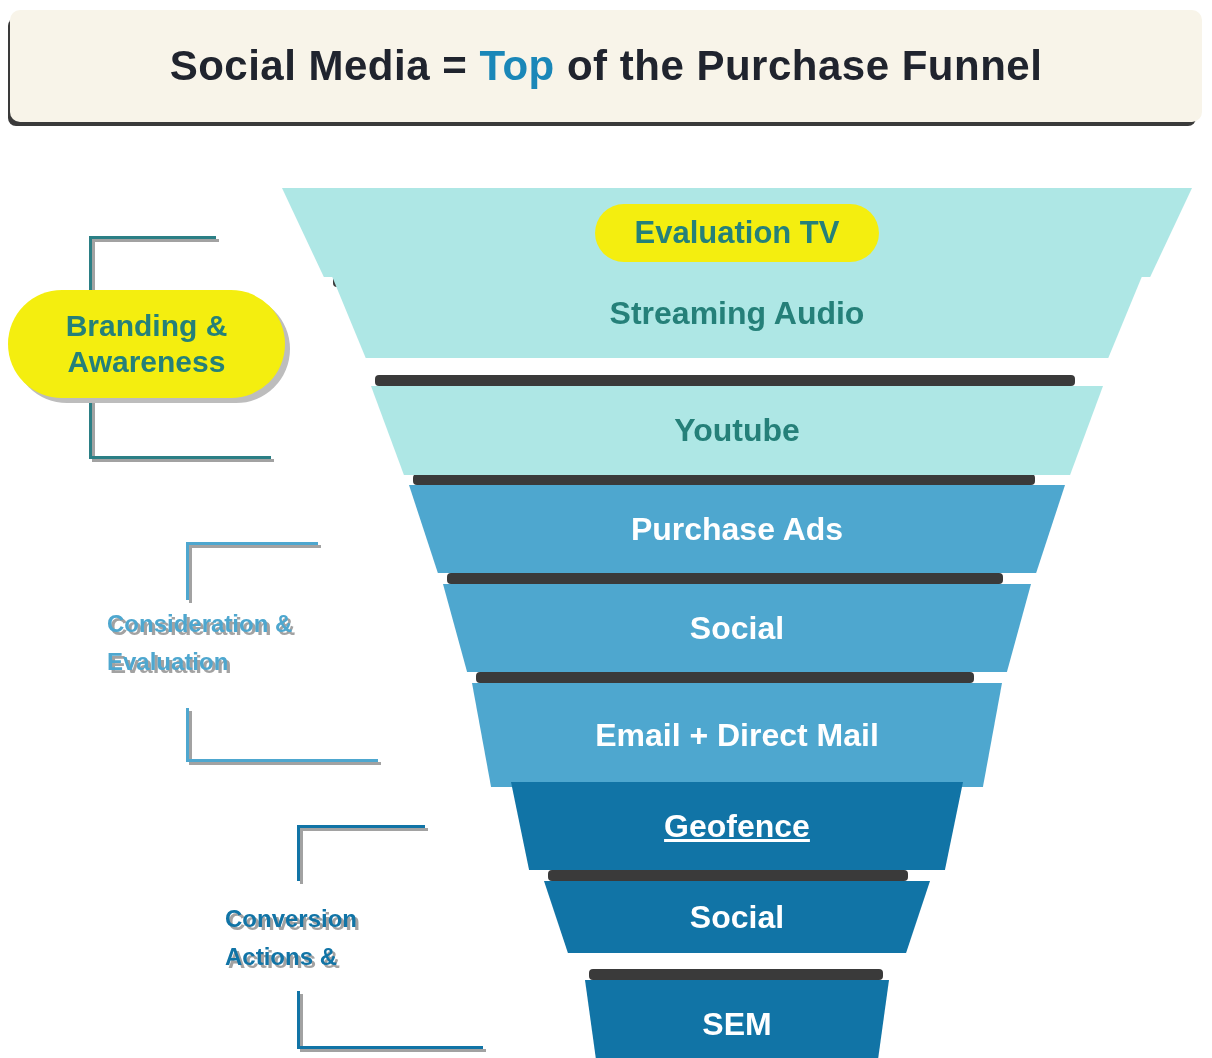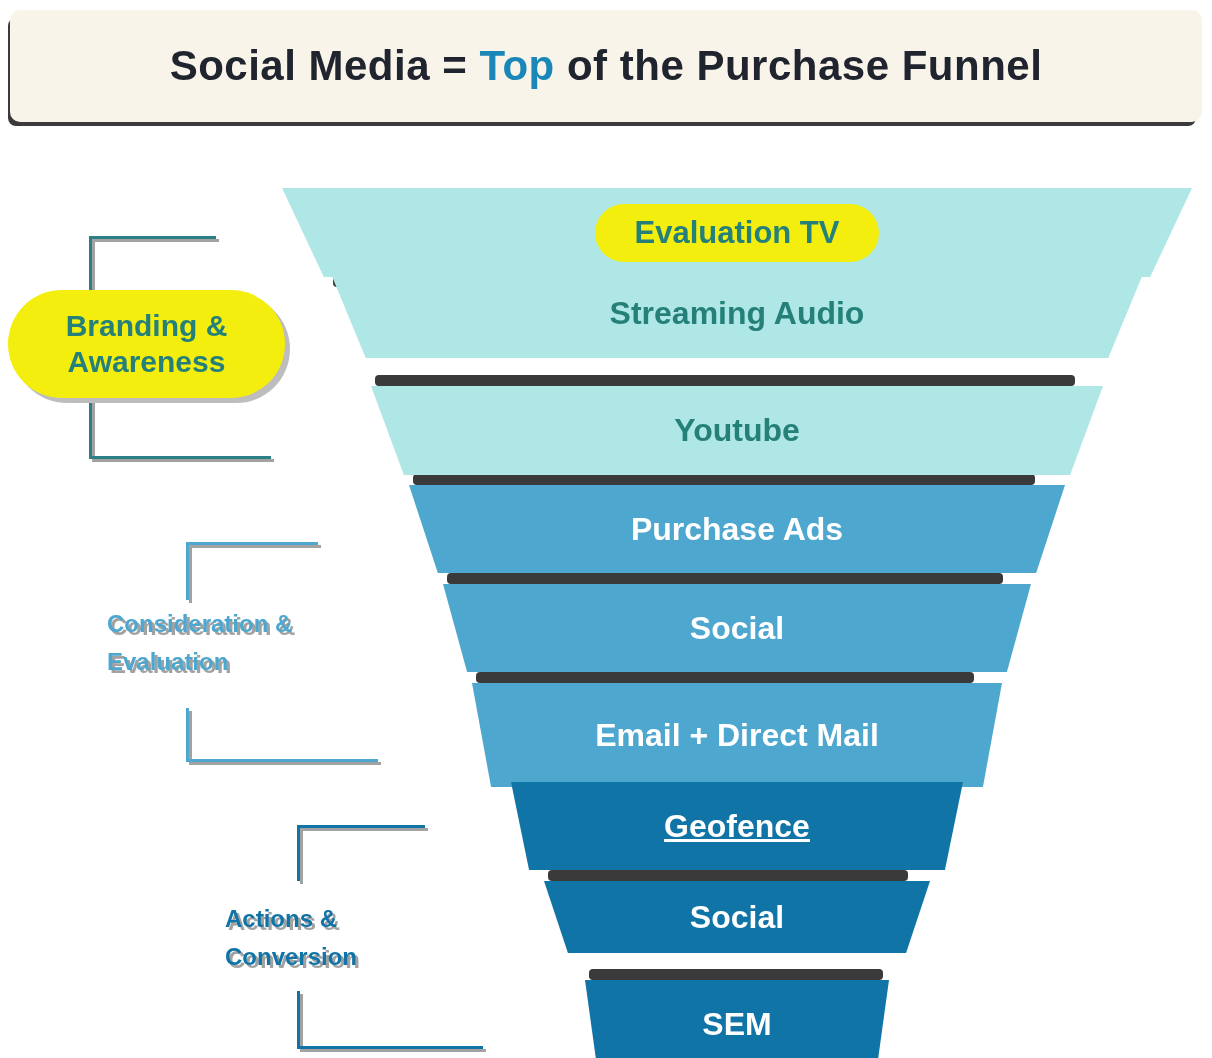--- a/index.html
+++ b/index.html
@@ -137,18 +137,18 @@
       <div>Evaluation</div>
     </div>
   </div>
 
   <div>
     <div class="bracket-line l-conversion" style="left:297px;top:825px;width:128px;height:3px;"></div>
     <div class="bracket-line l-conversion" style="left:297px;top:825px;width:3px;height:56px;"></div>
     <div class="bracket-line l-conversion" style="left:297px;top:991px;width:3px;height:58px;"></div>
     <div class="bracket-line l-conversion" style="left:297px;top:1046px;width:186px;height:3px;"></div>
     <div class="stage-text s-conversion" style="left:225px;top:900px;">
+      <div>Conversion</div>
       <div>Actions &amp;</div>
-      <div>Conversion</div>
     </div>
   </div>
 
 </div>
 
 </body></html>

